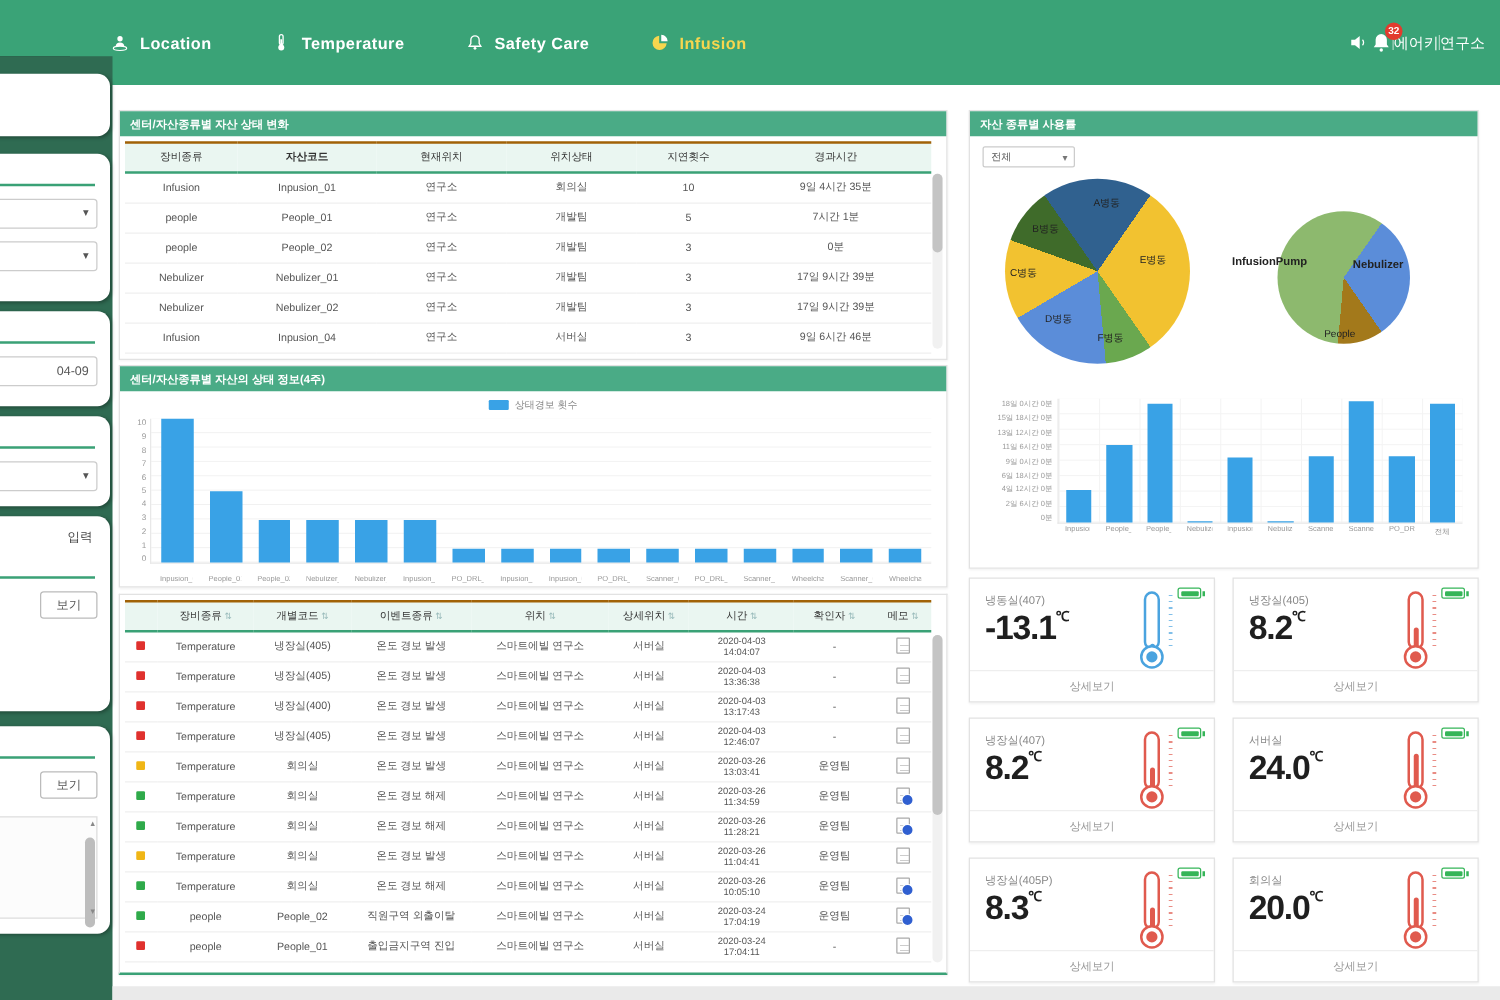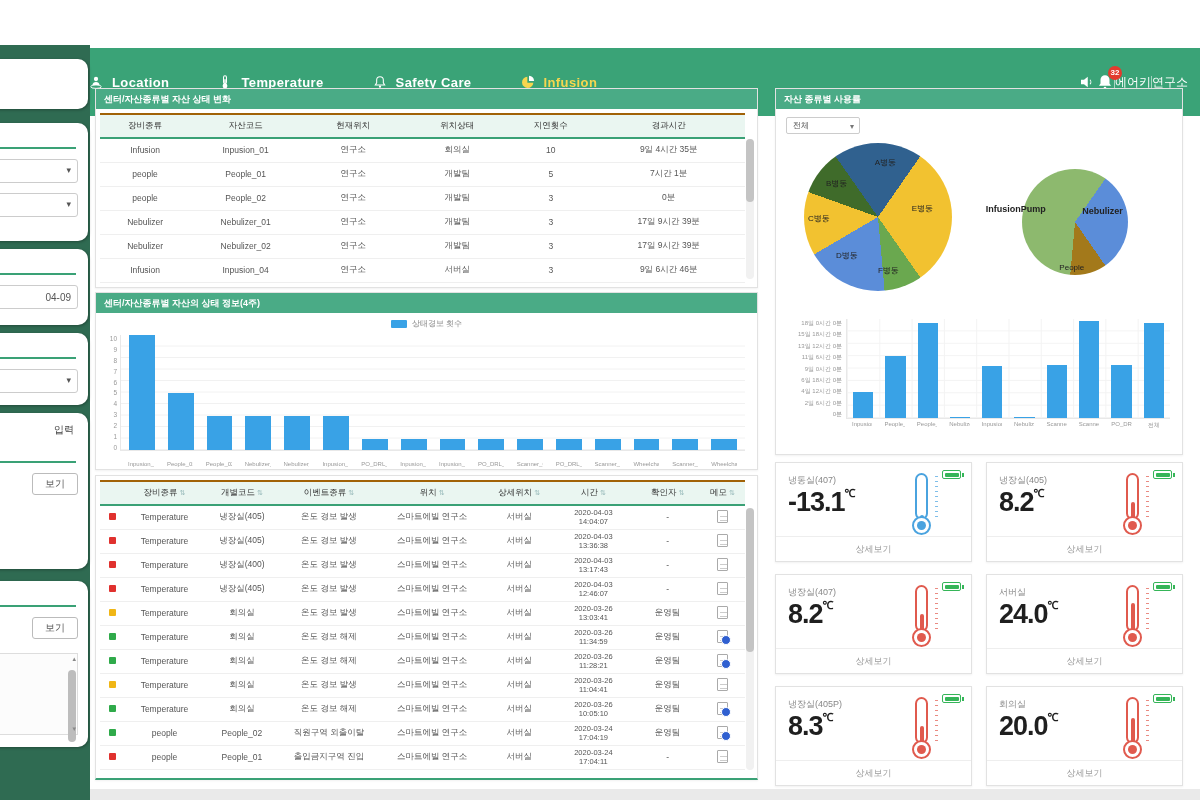--- a/index.html
+++ b/index.html
@@ -2,21 +2,21 @@
 <html><head>
 <meta charset="utf-8">
 <style>
   * { box-sizing: border-box; margin: 0; padding: 0; }
   html,body { width:1200px; height:800px; }
   body {
     position: relative; overflow: hidden; background: #ffffff;
     font-family: "Liberation Sans", sans-serif;
   }
   
-  .topnav { position:absolute; left:0; top:0; width:1200px; height:68px; background:#3aa377;margin-top:48px; }
+  .topnav { position:absolute; left:0; top:0; width:1200px; height:68px; background:#3aa377; }
   .nav-items { position:absolute; left:88px; top:0; height:68px; display:flex; align-items:center; gap:48px; }
   .nav-item { display:flex; align-items:center; gap:8px; color:#fff; font-size:13px; font-weight:bold; letter-spacing:.4px; cursor:pointer; }
   .nav-item.active { color:#f7d64e; }
   .nav-item svg { display:block; }
   .nav-right { position:absolute; right:12px; top:0; height:68px; display:flex; align-items:center; color:#fff; font-size:12px; }
   .nav-right .vdiv { width:1px; height:12px; background:rgba(255,255,255,.55); }
   .icon-wrap { position:relative; display:inline-flex; cursor:pointer; }
   .badge { position:absolute; top:-7px; right:-8px; min-width:14px; height:14px; line-height:14px;
            background:#e23b2e; color:#fff; font-size:8px; font-weight:bold; border-radius:50%; text-align:center; padding:0 2px; }
   .dark-tab { position:absolute; left:0; top:45px; width:56px; height:17px; background:#1e4434; }
@@ -217,21 +217,21 @@
     </div>
   </div>
 </div>
 
 <div class="card" id="card-table1">
   <div class="card-head">센터/자산종류별 자산 상태 변화</div>
   <table>
     <thead>
         <tr>
           <th style="width: 13%;">장비종류</th>
-          <th style="width: 16%;">자산코드</th>
+          <th style="width: 16%; font-weight: bold;">자산코드</th>
           <th style="width: 15%;">현재위치</th>
           <th style="width: 15%;">위치상태</th>
           <th style="width: 12%;">지연횟수</th>
           <th style="width: 22%;">경과시간</th>
         </tr>
       </thead>
     <tbody>
         <tr>
           <td>Infusion</td>
           <td>Inpusion_01</td>

